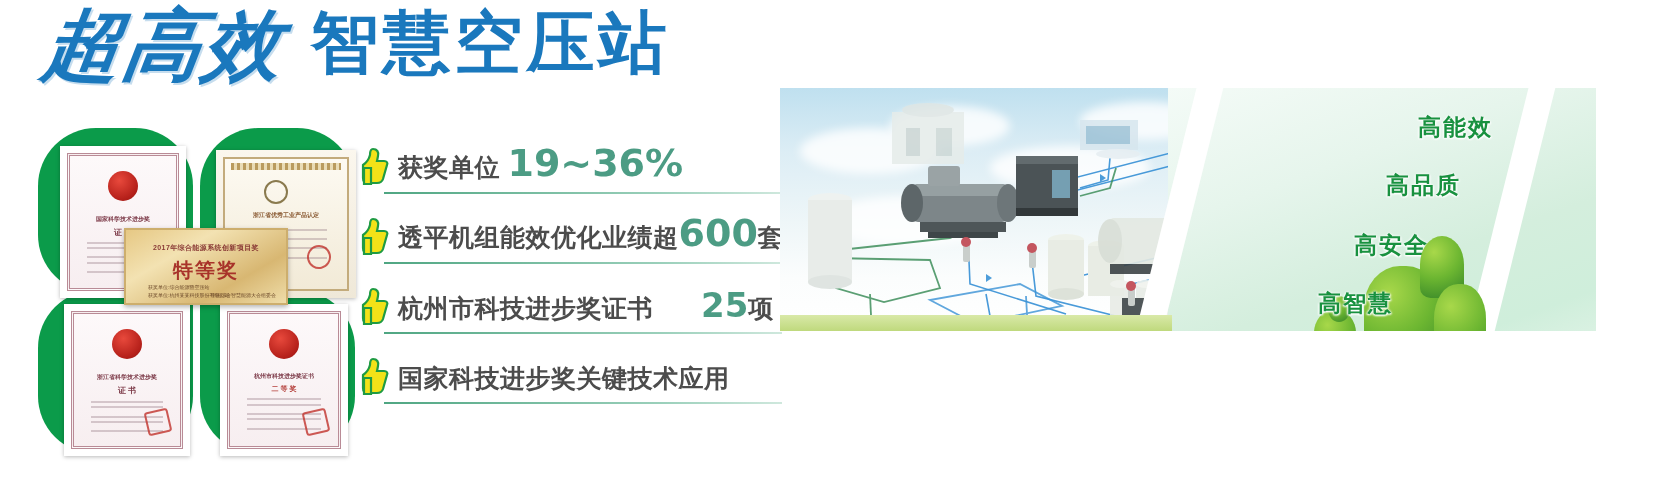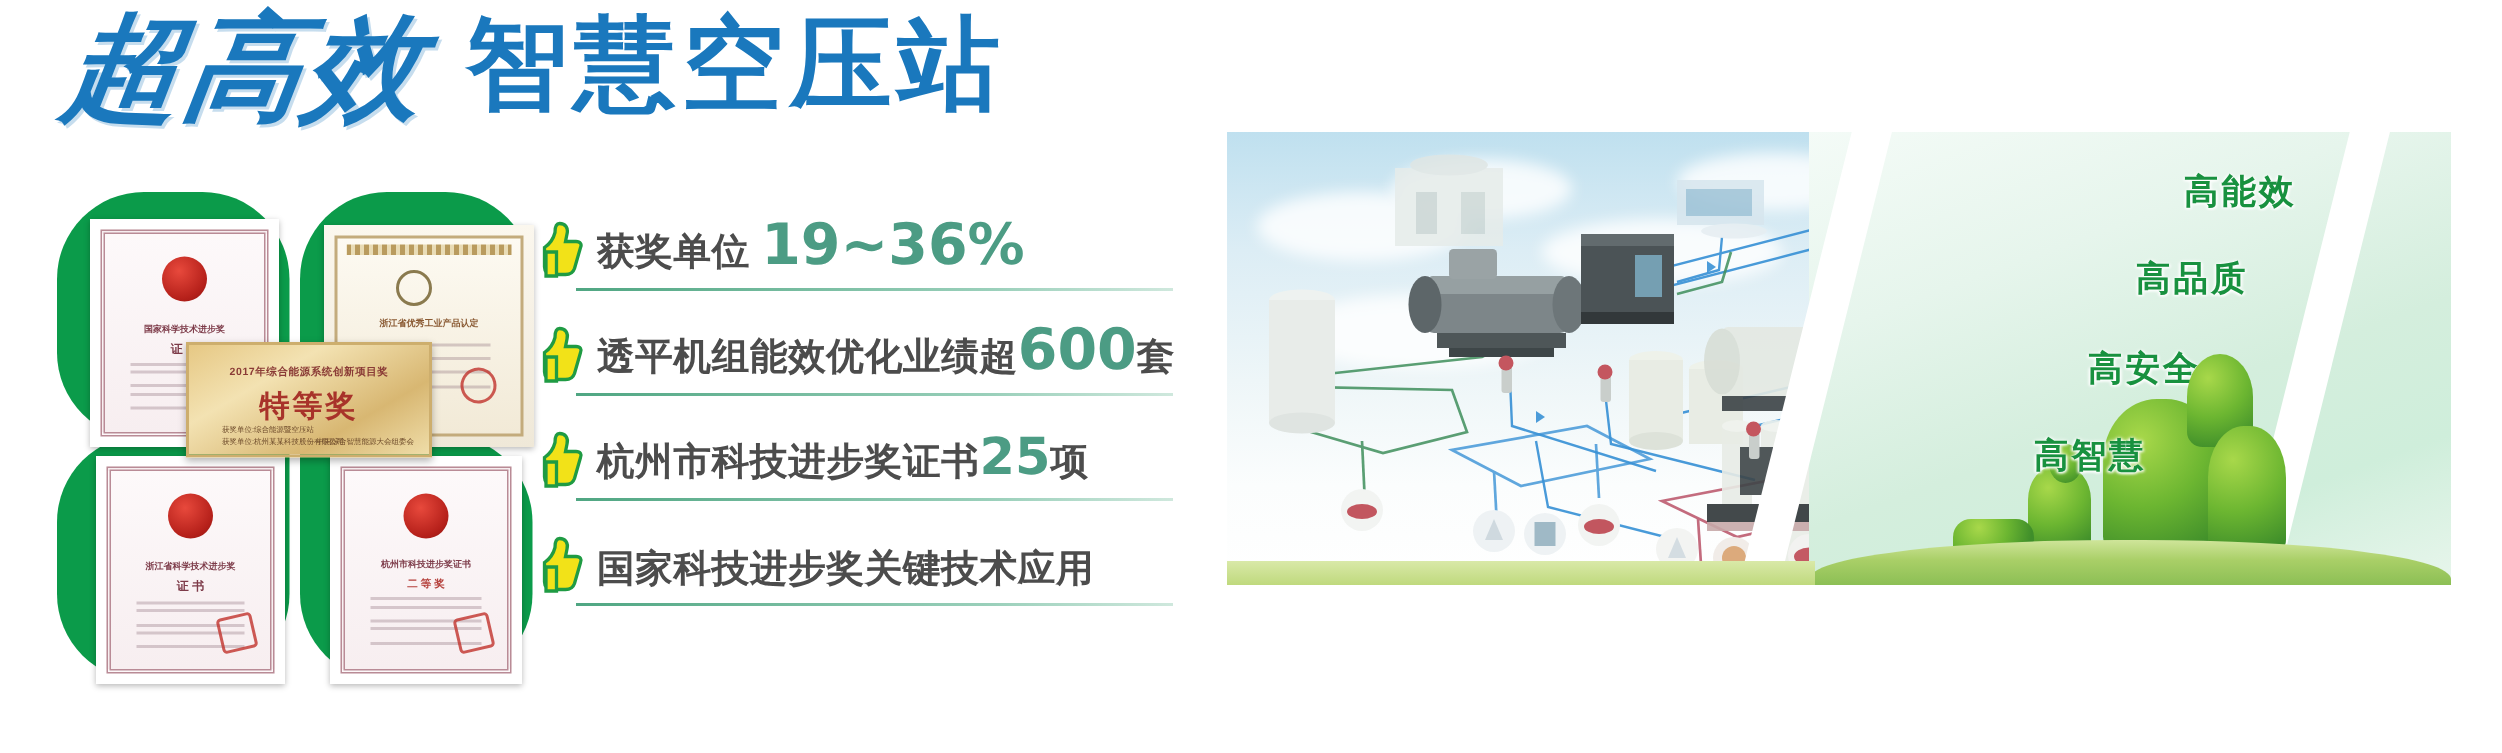--- a/index.html
+++ b/index.html
@@ -58,24 +58,24 @@
   
   #bullets{position:absolute;left:358px;top:126px;width:424px;}
   .bullet{position:relative;height:70px;}
   .bullet .rule{position:absolute;left:26px;right:0;bottom:2px;height:2px;
       background:linear-gradient(90deg,#4fa682,#9bd0bb 70%,#cfe8dd);}
   .thumb{position:absolute;left:2px;bottom:8px;width:30px;height:42px;}
   .b-txt{position:absolute;left:40px;bottom:11px;white-space:nowrap;
       font-size:25px;font-weight:bold;color:#4c4c4c;letter-spacing:.5px;}
   .big{font-size:38px;font-weight:bold;color:#4c9c84;letter-spacing:0px;
        font-family:"DejaVu Sans",sans-serif;}
-  .big.sm{font-size:34px;}
-
-  
-  #photo{position:absolute;left:818px;top:88px;width:816px;height:302px;
+  .big.sm{font-size:34px;margin-left:48px;}
+
+  
+  #photo{position:absolute;left:780px;top:88px;width:816px;height:243px;
       overflow:hidden;
       background:linear-gradient(180deg,#bfe0ef 0%,#dcedf5 26%,#eef6f8 55%,#fbfdfd 78%,#ffffff 100%);}
   .cloud{position:absolute;border-radius:50%;background:rgba(255,255,255,.82);
       filter:blur(5px);}
 
   
   #plant{position:absolute;left:0;top:0;width:560px;height:302px;}
 
   
   #greenblk{position:absolute;left:388px;top:0;width:428px;height:302px;

